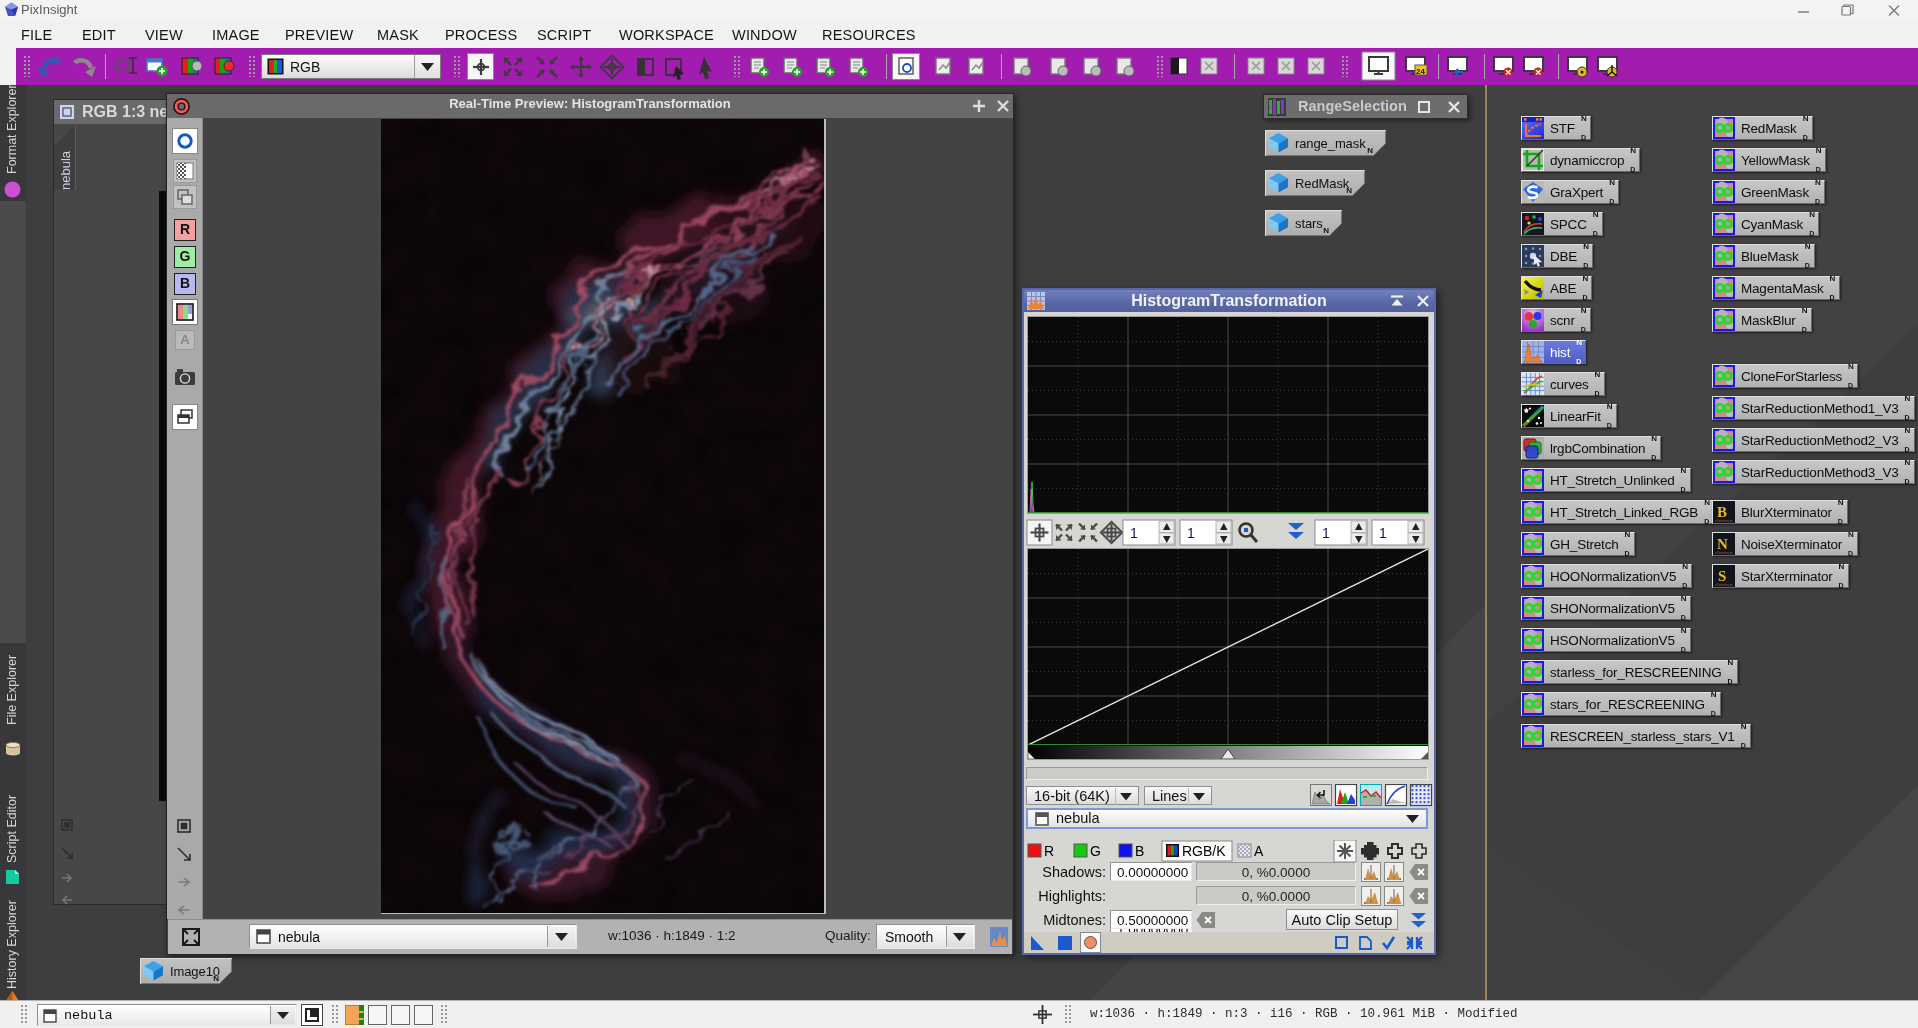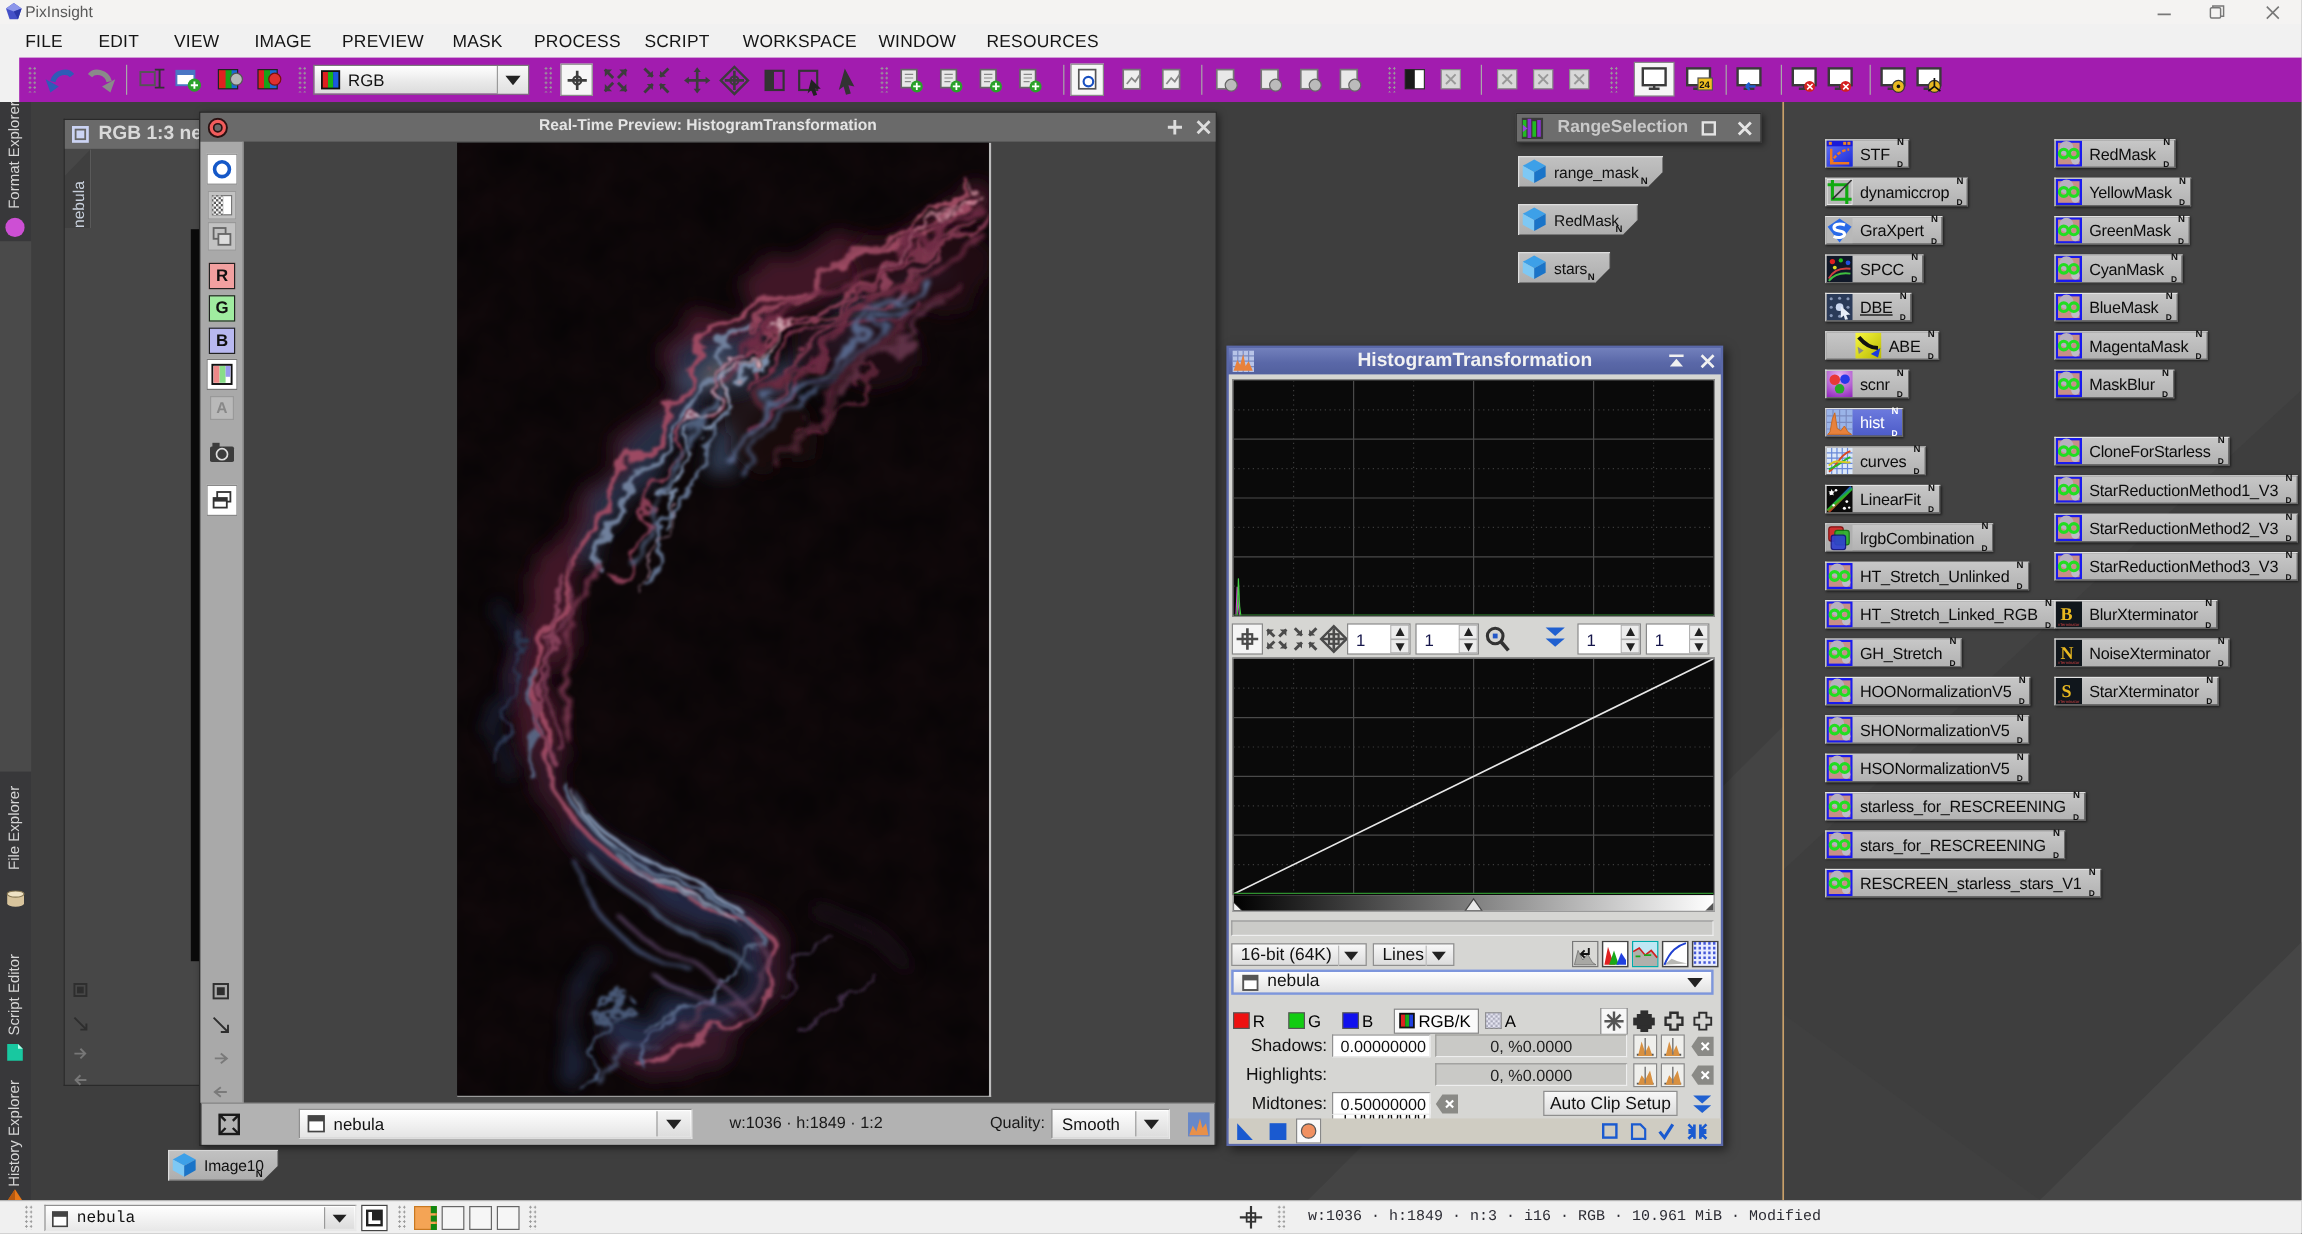--- a/index.html
+++ b/index.html
@@ -924,42 +924,42 @@
             <circle cx="7" cy="10" r="1.6" fill="#e0e020"></circle>
 <path d="M2 19 C6 12 12 10 20 11" stroke="#d04040" stroke-width="1.6" fill="none"></path>
 <path d="M2 21 C7 15 13 14 20 15" stroke="#40c040" stroke-width="1.6" fill="none"></path>
           </svg></div>
         <span class="lb" style="font-size:13.5px">SPCC</span>
         <span class="nd">
           <i class="n">N</i>
           <i class="d">D</i>
         </span>
       </div>
-<div class="tag" style="left:1521px;top:159px;text-decoration:underline;">
+<div class="tag" style="left:1521px;top:159px;">
         <div class="icn"><svg width="22" height="22" viewBox="0 0 22 22">
 <rect width="22" height="22" fill="#2a3a58"></rect>
 <g fill="#8898b8">
               <circle cx="4" cy="4" r="1.3"></circle>
               <circle cx="11" cy="3.5" r="1.3"></circle>
               <circle cx="18" cy="4" r="1.3"></circle>
 <circle cx="4" cy="11" r="1.3"></circle>
               <circle cx="18" cy="11" r="1.3"></circle>
               <circle cx="4" cy="18" r="1.3"></circle>
               <circle cx="11" cy="18.5" r="1.3"></circle>
             </g>
 <circle cx="11" cy="11" r="3.2" fill="#ccd8f0"></circle>
 <polygon points="12,10 20,17 16.5,17.5 18,21 15.5,21.5 14.5,18 12,20" fill="#e8eef8"></polygon>
           </svg></div>
         <span class="lb" style="font-size:13.5px">DBE</span>
         <span class="nd">
           <i class="n">N</i>
           <i class="d">D</i>
         </span>
       </div>
-<div class="tag" style="left:1521px;top:191px;padding-left:24px;">
+<div class="tag" style="left:1521px;top:191px;">
         <div class="icn"><svg width="22" height="22" viewBox="0 0 22 22">
 <rect width="22" height="22" fill="url(#abeg)"></rect>
 <defs>
               <linearGradient id="abeg" x1="0" y1="0" x2="1" y2="1">
 <stop offset="0" stop-color="#f8f840"></stop>
                 <stop offset="1" stop-color="#b8b800"></stop>
               </linearGradient>
             </defs>
 <path d="M3 4 C8 10 14 13 19 13" stroke="#111" stroke-width="3.4" fill="none"></path>
 <polygon points="2,12 7,15 3,18" fill="#888"></polygon>

